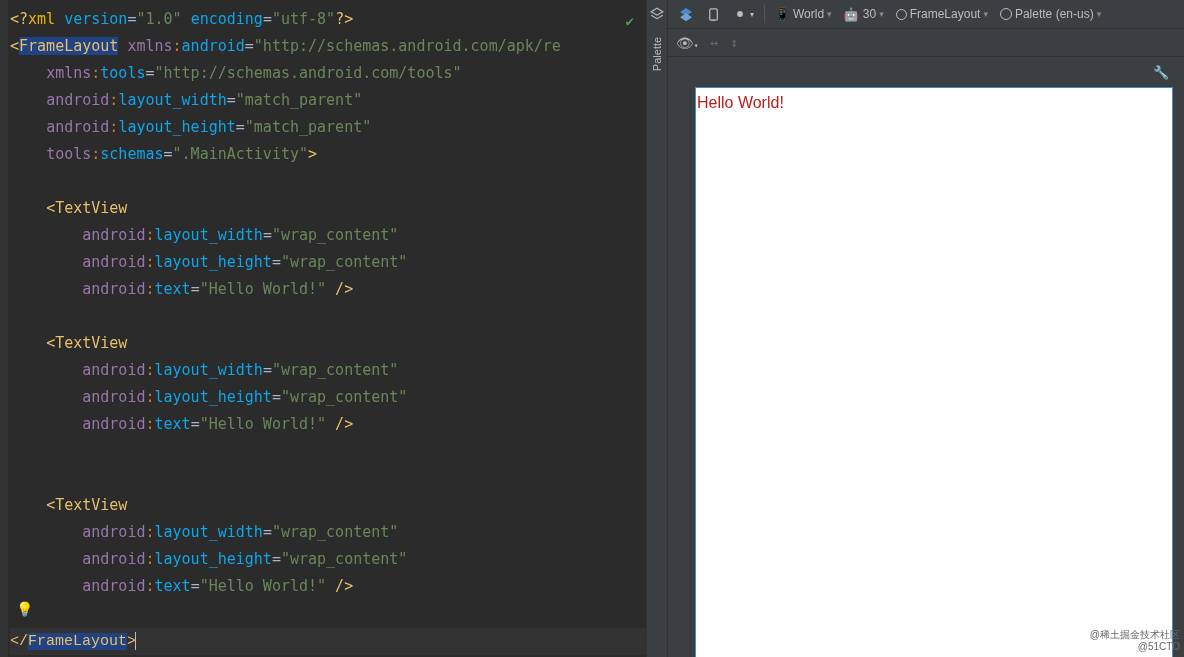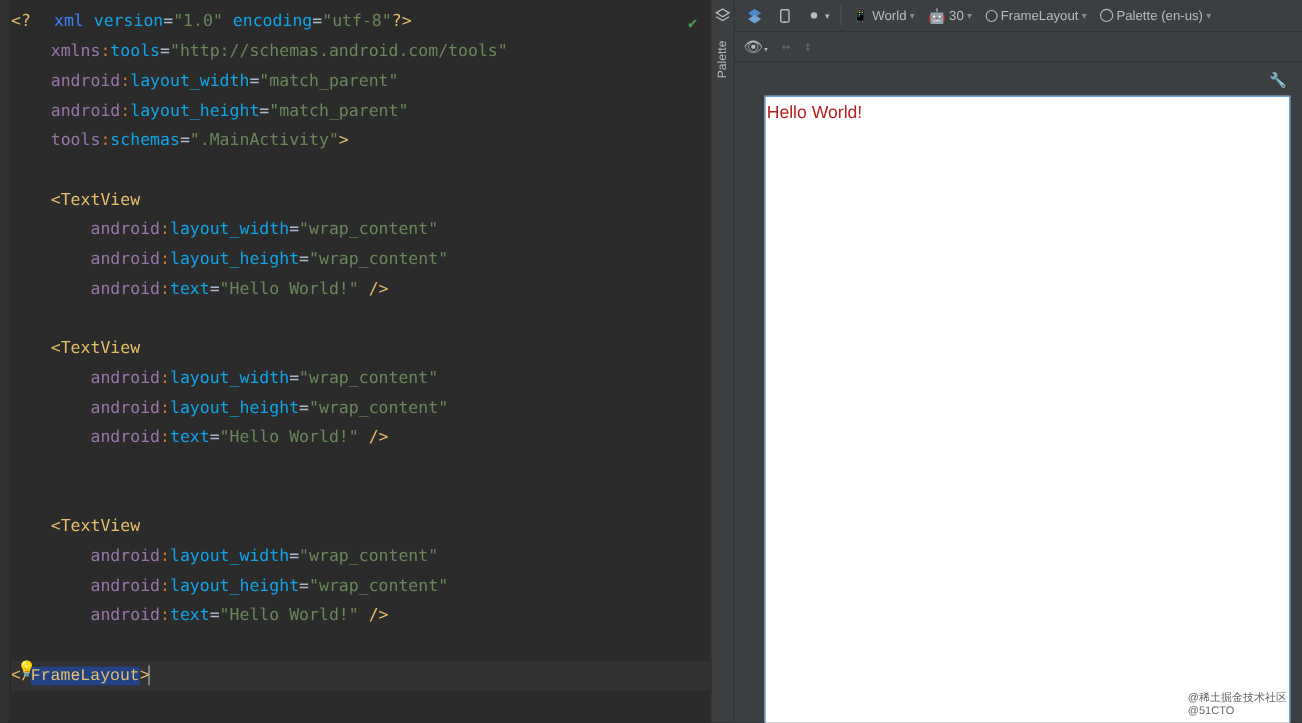--- a/index.html
+++ b/index.html
@@ -9,21 +9,21 @@
 .gutter { position:absolute; left:0; top:0; bottom:0; width:8px; background:#313335; }
 .code-area { padding:6px 0 0 10px; }
 .code-line { white-space:pre; color:#a9b7c6; }
 .t-bracket { color:#e8bf6a; }
 .t-tag { color:#e8bf6a; }
 .t-attr-ns { color:#9876aa; }
 .t-colon { color:#cc7832; }
 .t-attr-name { color:#0ea5e9; }
 .t-eq { color:#a9b7c6; }
 .t-string { color:#6a8759; }
-.t-pi { color:#3b82f6;margin-left:21px; }
+.t-pi { color:#eab308; }
 .hl-tag { background:#214283; }
 .caret { border-left:1px solid #bbbbbb; display:inline-block; height:18px; vertical-align:middle; margin-left:-1px;}
 .check-icon { position:absolute; top:8px; right:12px; color:#499c54; font-size:14px; }
 .bulb { position:absolute; left:16px; bottom:34px; color:#f0a732; font-size:14px;}
 .caret-row { background:#323232; display:inline-block; width:100%;font-family:Liberation Mono, monospace; }
 
 .palette-tab { width:22px; background:#3c3f41; border-left:1px solid #323232; border-right:1px solid #323232; display:flex; align-items:flex-start; justify-content:center; padding-top:40px;}
 .palette-label { transform:rotate(-90deg); transform-origin:center; color:#bbbbbb; font:11px sans-serif; white-space:nowrap; margin-top:8px;}
 .palette-icon { position:absolute; top:8px; color:#bbbbbb;}
 
@@ -39,33 +39,34 @@
 .globe-icon { width:12px; height:12px; border:1.5px solid #bbb; border-radius:50%; display:inline-block; position:relative;}
 .eye-icon { font-size:14px; color:#bbbbbb;}
 .arrow-dis { color:#666; font-size:13px;}
 .layers-icon svg { width:16px; height:16px;}
 
 .canvas-area { flex:1; background:#3c3f41; position:relative; }
 .wrench { position:absolute; top:8px; right:14px; color:#888; font-size:13px;}
 .device-frame { position:absolute; left:27px; top:30px; width:478px; height:610px; border:1px solid #4a88c7; background:#ffffff; }
 .device-content { position:absolute; left:1px; top:6px; color:#b91c1c; font:16px sans-serif; }
 
-.watermark { position:absolute; right:14px; bottom:4px; color:#666; font:10px sans-serif; line-height:12px;}
+.watermark { position:absolute; right:4px; bottom:4px; color:#666; font:10px sans-serif; text-align:right; line-height:12px;}
 </style>
 </head>
 <body>
 
 <div class="main">
 
 <div class="code-pane">
 <div class="gutter"></div>
 <span class="check-icon">✔</span>
 <span class="bulb">💡</span>
 <div class="code-area">
 <div class="code-line"><span class="t-bracket">&lt;?</span><span class="t-pi">xml </span><span class="t-attr-name">version</span><span class="t-eq">=</span><span class="t-string">"1.0"</span><span> </span><span class="t-attr-name">encoding</span><span class="t-eq">=</span><span class="t-string">"utf-8"</span><span class="t-bracket">?&gt;</span></div>
+<div class="code-line"><span class="t-bracket">&lt;</span><span class="t-tag hl-tag">FrameLayout</span><span> </span><span class="t-attr-ns">xmlns</span><span class="t-colon">:</span><span class="t-attr-name">android</span><span class="t-eq">=</span><span class="t-string">"http://schemas.android.com/apk/re</span></div>
 <div class="code-line"><span>    </span><span class="t-attr-ns">xmlns</span><span class="t-colon">:</span><span class="t-attr-name">tools</span><span class="t-eq">=</span><span class="t-string">"http://schemas.android.com/tools"</span></div>
 <div class="code-line"><span>    </span><span class="t-attr-ns">android</span><span class="t-colon">:</span><span class="t-attr-name">layout_width</span><span class="t-eq">=</span><span class="t-string">"match_parent"</span></div>
 <div class="code-line"><span>    </span><span class="t-attr-ns">android</span><span class="t-colon">:</span><span class="t-attr-name">layout_height</span><span class="t-eq">=</span><span class="t-string">"match_parent"</span></div>
 <div class="code-line"><span>    </span><span class="t-attr-ns">tools</span><span class="t-colon">:</span><span class="t-attr-name">schemas</span><span class="t-eq">=</span><span class="t-string">".MainActivity"</span><span class="t-bracket">&gt;</span></div>
 <div class="code-line"> </div>
 <div class="code-line"><span>    </span><span class="t-bracket">&lt;</span><span class="t-tag">TextView</span></div>
 <div class="code-line"><span>        </span><span class="t-attr-ns">android</span><span class="t-colon">:</span><span class="t-attr-name">layout_width</span><span class="t-eq">=</span><span class="t-string">"wrap_content"</span></div>
 <div class="code-line"><span>        </span><span class="t-attr-ns">android</span><span class="t-colon">:</span><span class="t-attr-name">layout_height</span><span class="t-eq">=</span><span class="t-string">"wrap_content"</span></div>
 <div class="code-line"><span>        </span><span class="t-attr-ns">android</span><span class="t-colon">:</span><span class="t-attr-name">text</span><span class="t-eq">=</span><span class="t-string">"Hello World!"</span><span class="t-bracket"> /&gt;</span></div>
 <div class="code-line"> </div>

